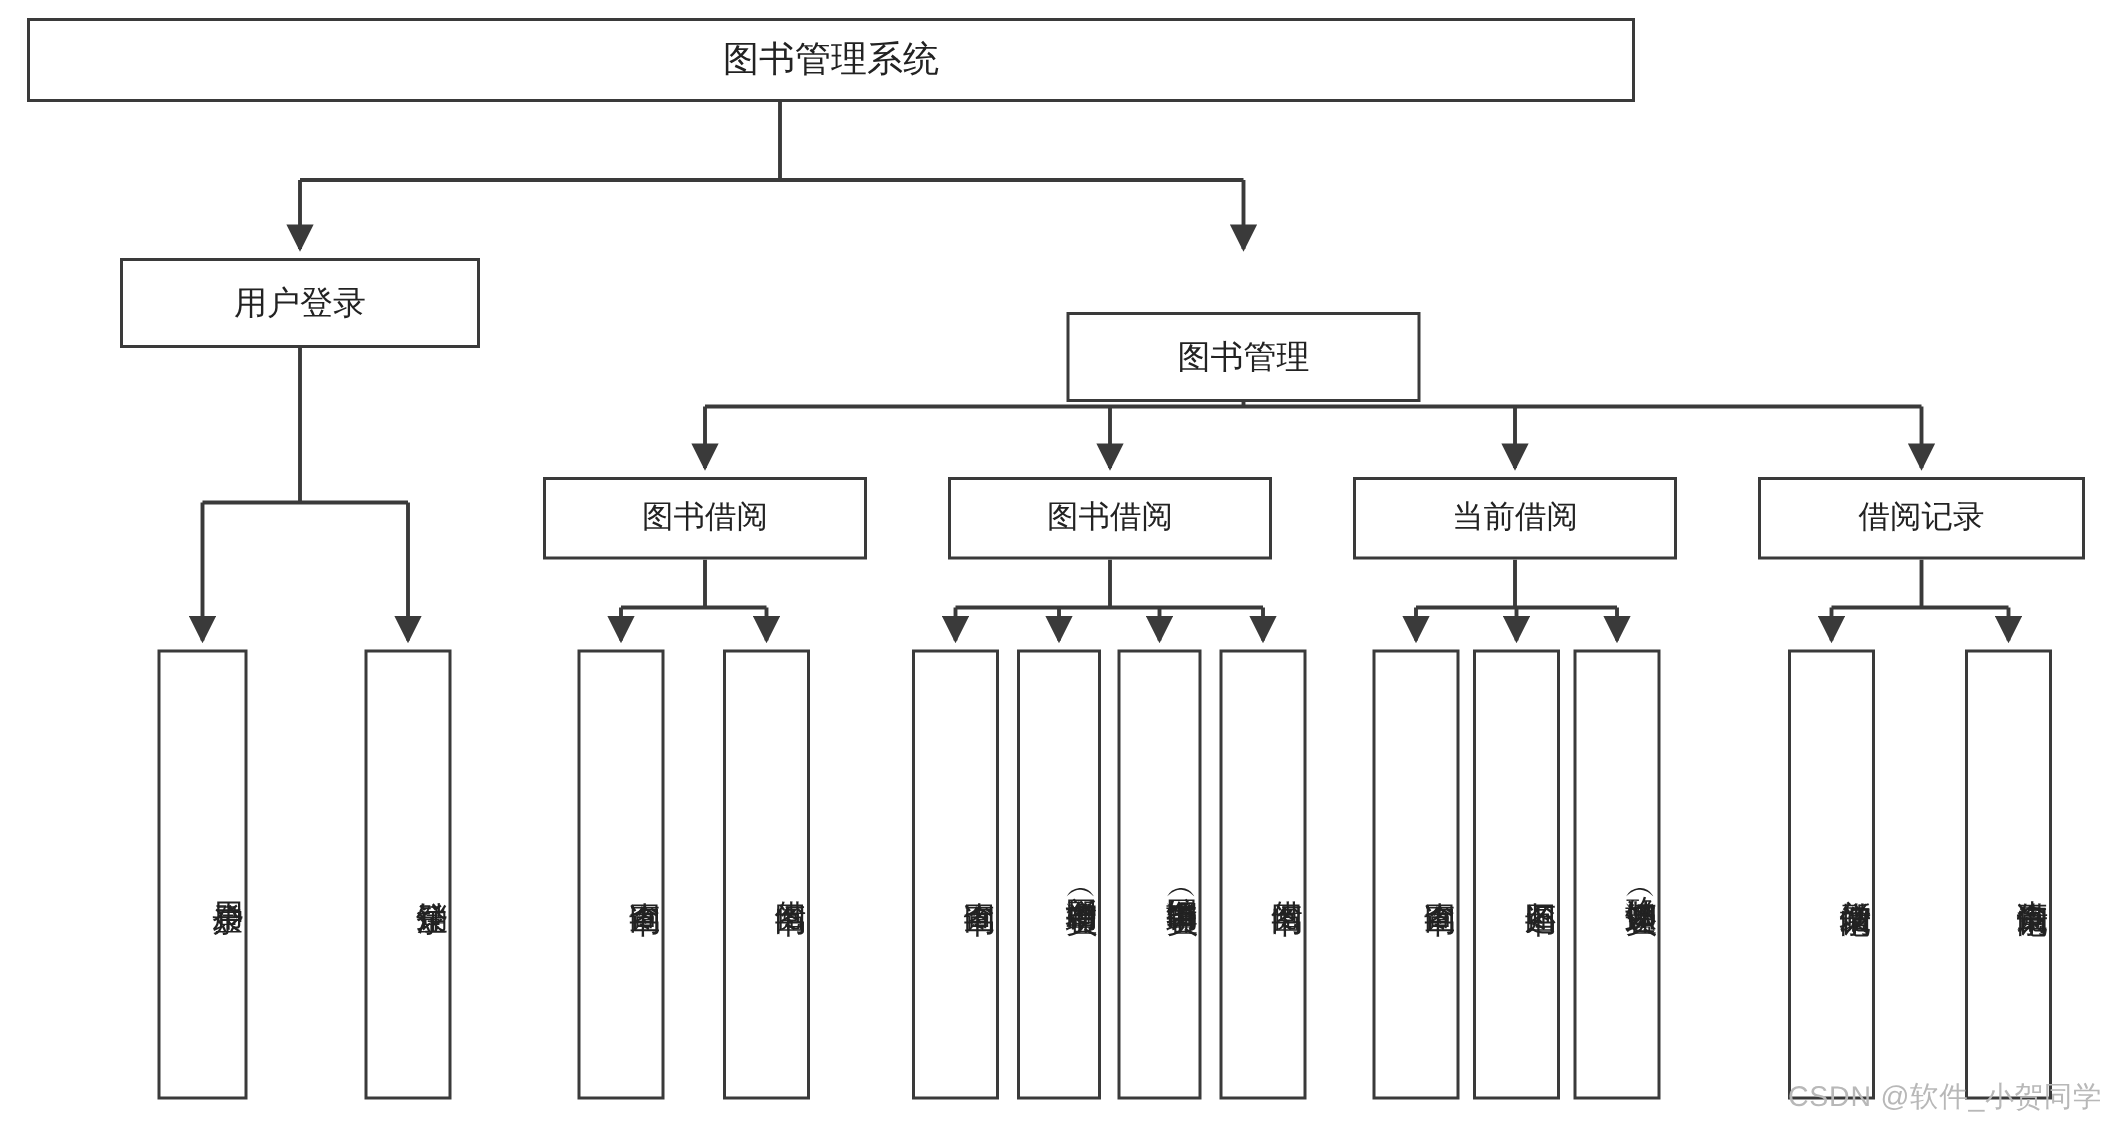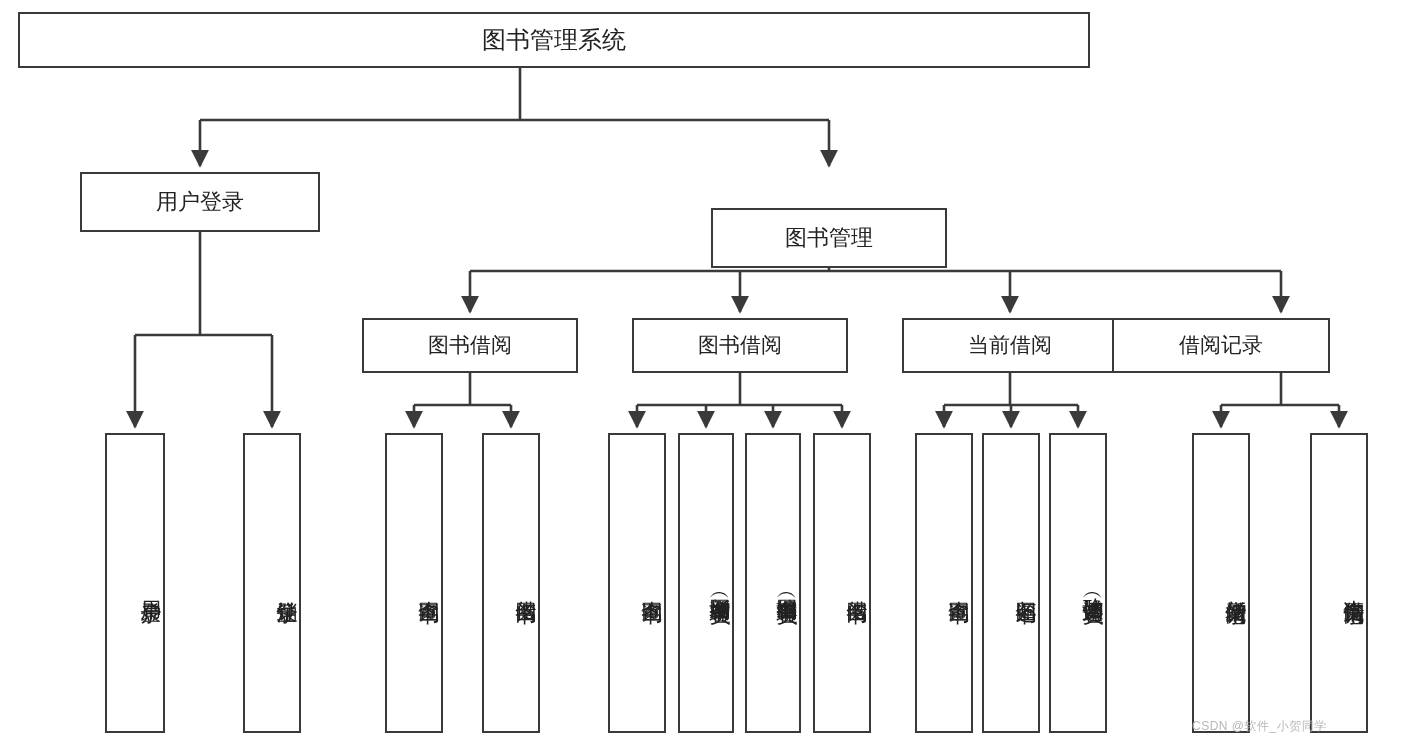--- a/index.html
+++ b/index.html
@@ -54,21 +54,21 @@
   }
   .node.leaf.tall-text{
     align-items:flex-start;
     padding-top:4px;
   }
   .leaf-text{
     display:block;
   }
   .watermark{
     position:absolute;
-    font-size:12px;
+    font-size:19px;
     color:#b8b8b8;
     white-space:nowrap;
     letter-spacing:0.5px;
     user-select:none;
   }
 </style>
 </head>
 <body>
 
 <div id="canvas">
@@ -138,21 +138,21 @@
 
   <div class="node lvl3" style="left:362px; top:318px; width:216px; height:55px;">
     <span>图书借阅</span>
   </div>
   <div class="node lvl3" style="left:632px; top:318px; width:216px; height:55px;align-items:center;">
     <span>图书借阅</span>
   </div>
   <div class="node lvl3" style="left:902px; top:318px; width:216px; height:55px;">
     <span>当前借阅</span>
   </div>
-  <div class="node lvl3" style="left:1112px; top:318px; width:218px; height:55px;">
+  <div class="node lvl3" style="left:1172px; top:318px; width:218px; height:55px;">
     <span>借阅记录</span>
   </div>
 
   <div class="node leaf" style="left:105px; top:433px; width:60px; height:300px;">
     <span class="leaf-text">用户登录</span>
   </div>
   <div class="node leaf" style="left:243px; top:433px; width:58px; height:300px;">
     <span class="leaf-text">注销登录</span>
   </div>
 

